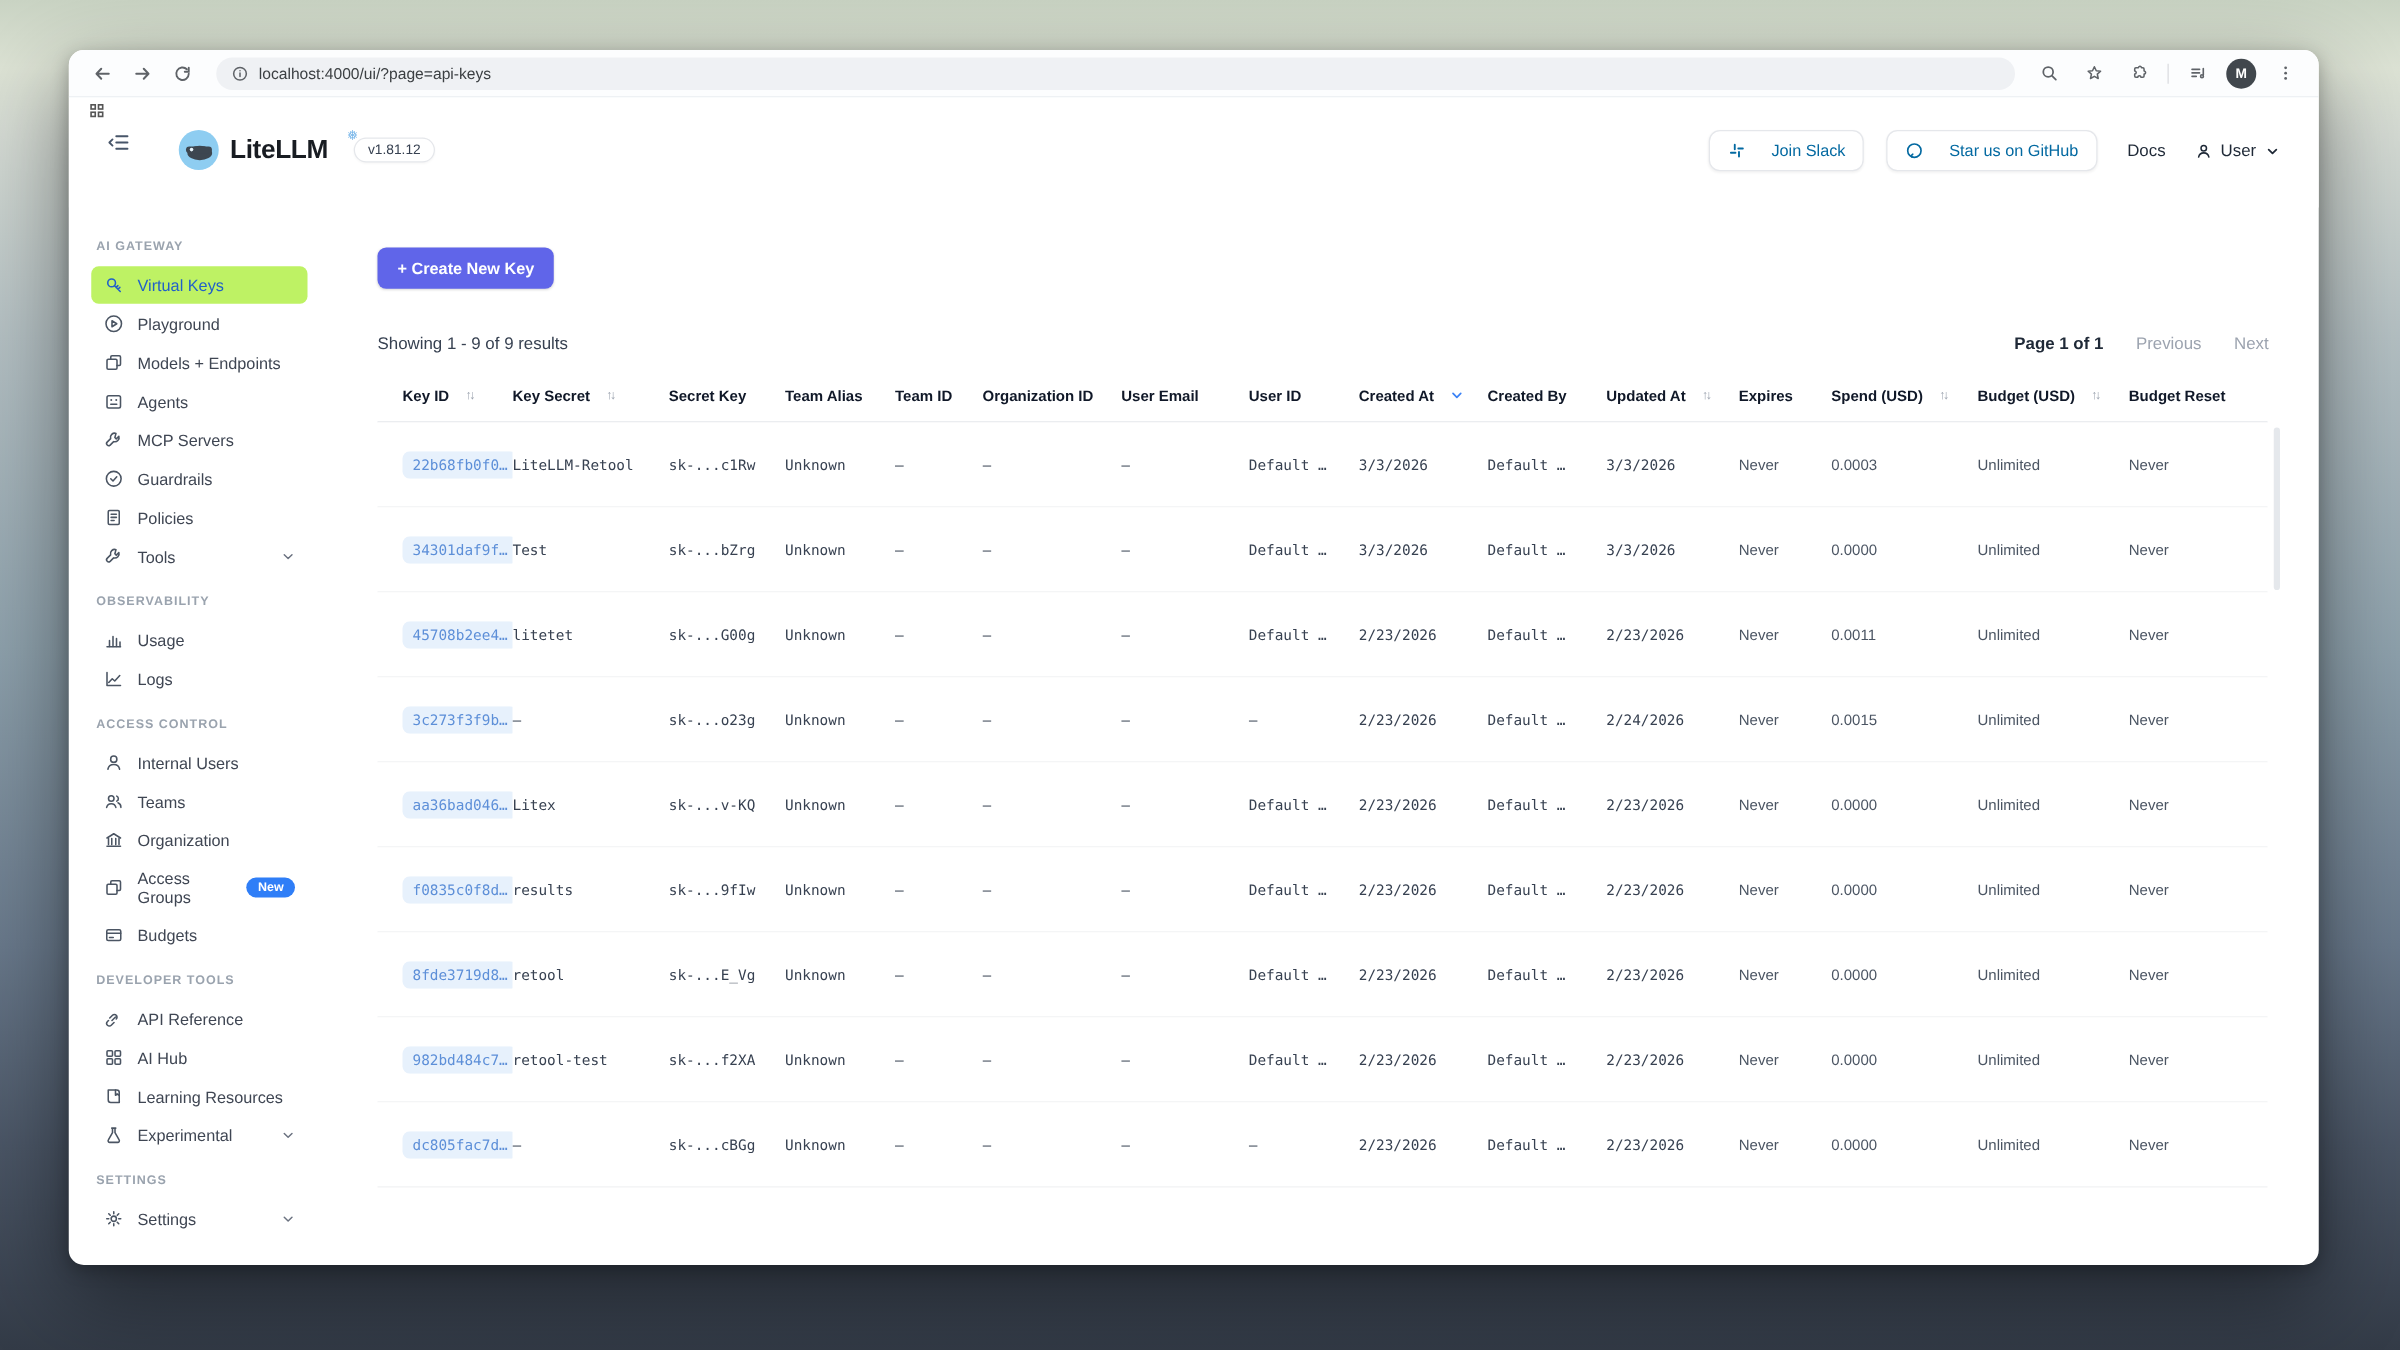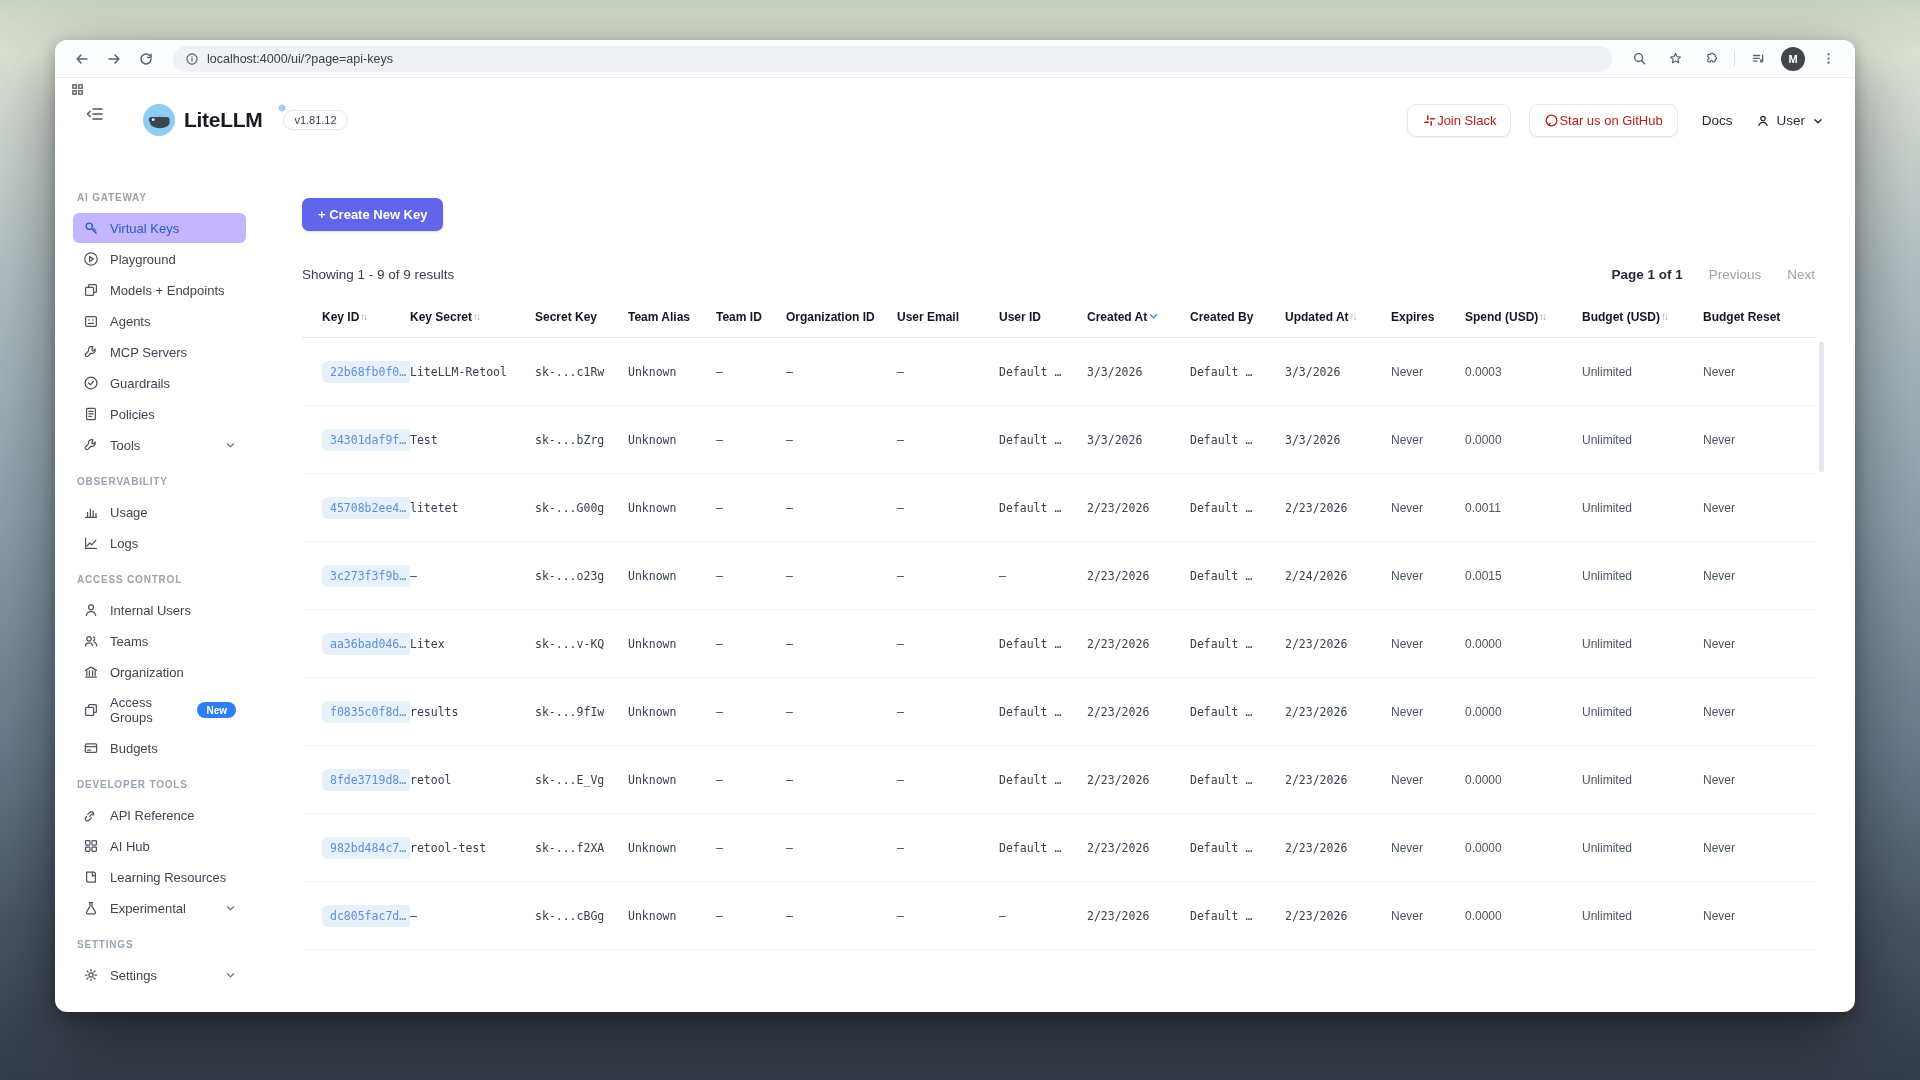--- a/index.html
+++ b/index.html
@@ -44,37 +44,37 @@
   .collapse-btn svg { width:20px; height:20px; }
   .brand { display:flex; align-items:center; gap:9px; }
   .logo-circle { width:32px; height:32px; border-radius:50%; background:#8ecdf1;
     display:flex; align-items:center; justify-content:center; overflow:hidden; }
   .brand-name { font-size:21px; font-weight:800; color:#181c22; letter-spacing:-.3px; }
   .version-badge { position:relative; margin-left:12px; font-size:11px; color:#374151;
     border:1px solid #e5e7eb; border-radius:999px; padding:3px 10px; background:#fff;
     box-shadow:0 1px 2px rgba(0,0,0,.04); }
   .version-badge .sparkle { position:absolute; top:-9px; left:-7px; color:#7cb8ea; font-size:11px; }
   .header-right { margin-left:auto; display:flex; align-items:center; gap:18px; }
-  .hdr-btn { display:flex; align-items:center; gap:0; padding:8px 14px; font-size:13px;
-    color:#b91c1c; background:#fff; border:1px solid #e5e7eb; border-radius:9px;
+  .hdr-btn { display:flex; align-items:center; gap:20px; padding:8px 14px; font-size:13px;
+    color:#0369a1; background:#fff; border:1px solid #e5e7eb; border-radius:9px;
     box-shadow:0 1px 2px rgba(0,0,0,.05); cursor:pointer; font-weight:500; }
   .hdr-btn svg { width:15px; height:15px; }
   .hdr-link { font-size:13.5px; color:#1f2937; cursor:pointer; padding:0 6px; }
   .user-menu { display:flex; align-items:center; gap:6px; font-size:13.5px; color:#1f2937; cursor:pointer; }
   .user-menu svg { width:14px; height:14px; }
   
   .content-row { display:flex; height:calc(100% - 126px); }
   .sidebar { width:205px; flex:none; padding:10px 14px 0 18px; overflow:hidden; }
   .side-section-title { font-size:10px; font-weight:700; letter-spacing:.8px; color:#9aa3ae;
     margin:16px 4px 10px; }
   .side-item { display:flex; align-items:center; gap:11px; padding:7px 10px; border-radius:6px;
     font-size:13px; color:#3f4653; cursor:pointer; margin-bottom:1px; }
   .side-item .sicon { width:16px; height:16px; flex:none; display:flex; color:#4b5563; }
   .side-item .sicon svg { width:16px; height:16px; }
-  .side-item.active { background:#c4b5fd; color:#2160c9; }
+  .side-item.active { background:#bef264; color:#2160c9; }
   .side-item.active .sicon { color:#2160c9; }
   .side-item .chev { margin-left:auto; color:#6b7280; display:flex; }
   .side-item .chev svg { width:11px; height:11px; }
   .new-badge { margin-left:6px; background:#2f7ef7; color:#fff; font-size:10px; font-weight:600;
     border-radius:999px; padding:2.5px 9px; }
   .main { flex:1; padding:32px 40px 0 42px; overflow:hidden; }
   .create-btn { display:inline-block; background:#6065e9; color:#fff; font-size:13px; font-weight:600;
     padding:9px 16px; border-radius:7px; border:none; cursor:pointer;
     box-shadow:0 1px 2px rgba(0,0,0,.15); }
   .filter-row { display:flex; gap:12px; margin-top:24px; }
@@ -84,21 +84,21 @@
   .ghost-btn svg { width:14px; height:14px; }
   .summary-row { display:flex; align-items:center; margin-top:36px; }
   .summary-text { font-size:13.5px; color:#374151; }
   .pagination { margin-left:auto; display:flex; align-items:center; gap:26px; }
   .page-label { font-size:13.5px; color:#1f2937; font-weight:600; }
   .page-btn { font-size:13.5px; color:#9ca3af; cursor:default; }
   
   .table-wrap { margin-top:14px; position:relative; width:1512px; }
   .thead, .trow { display:grid; align-items:center; }
   .thead { height:42px; border-bottom:1px solid #e5e7eb; }
-  .th { font-size:12px; font-weight:700; color:#101828; display:flex; align-items:center; gap:1px;
+  .th { font-size:12px; font-weight:700; color:#101828; display:flex; align-items:center; gap:13px;
     white-space:nowrap; overflow:hidden;text-align:center; }
   .th .sort { font-size:10px; color:#9ca3af; letter-spacing:-2px; cursor:pointer; }
   .th .chev-blue { color:#3b82f6; display:flex; cursor:pointer; }
   .th .chev-blue svg { width:11px; height:11px; }
   .trow { height:68px; border-bottom:1px solid #f1f2f4; background:#fff; }
   .td { font-size:12px; color:#4b5563; white-space:nowrap; overflow:hidden; }
   .td.mono { font-family:"DejaVu Sans Mono", monospace; font-size:11.5px; color:#374151; }
   .td:first-child, .th:first-child { padding-left:20px; }
   .key-chip { display:inline-block; background:#e7f1fc; color:#5d8fd8; border-radius:6px;
     padding:4px 8px; font-family:"DejaVu Sans Mono", monospace; font-size:11.5px; cursor:pointer; }

